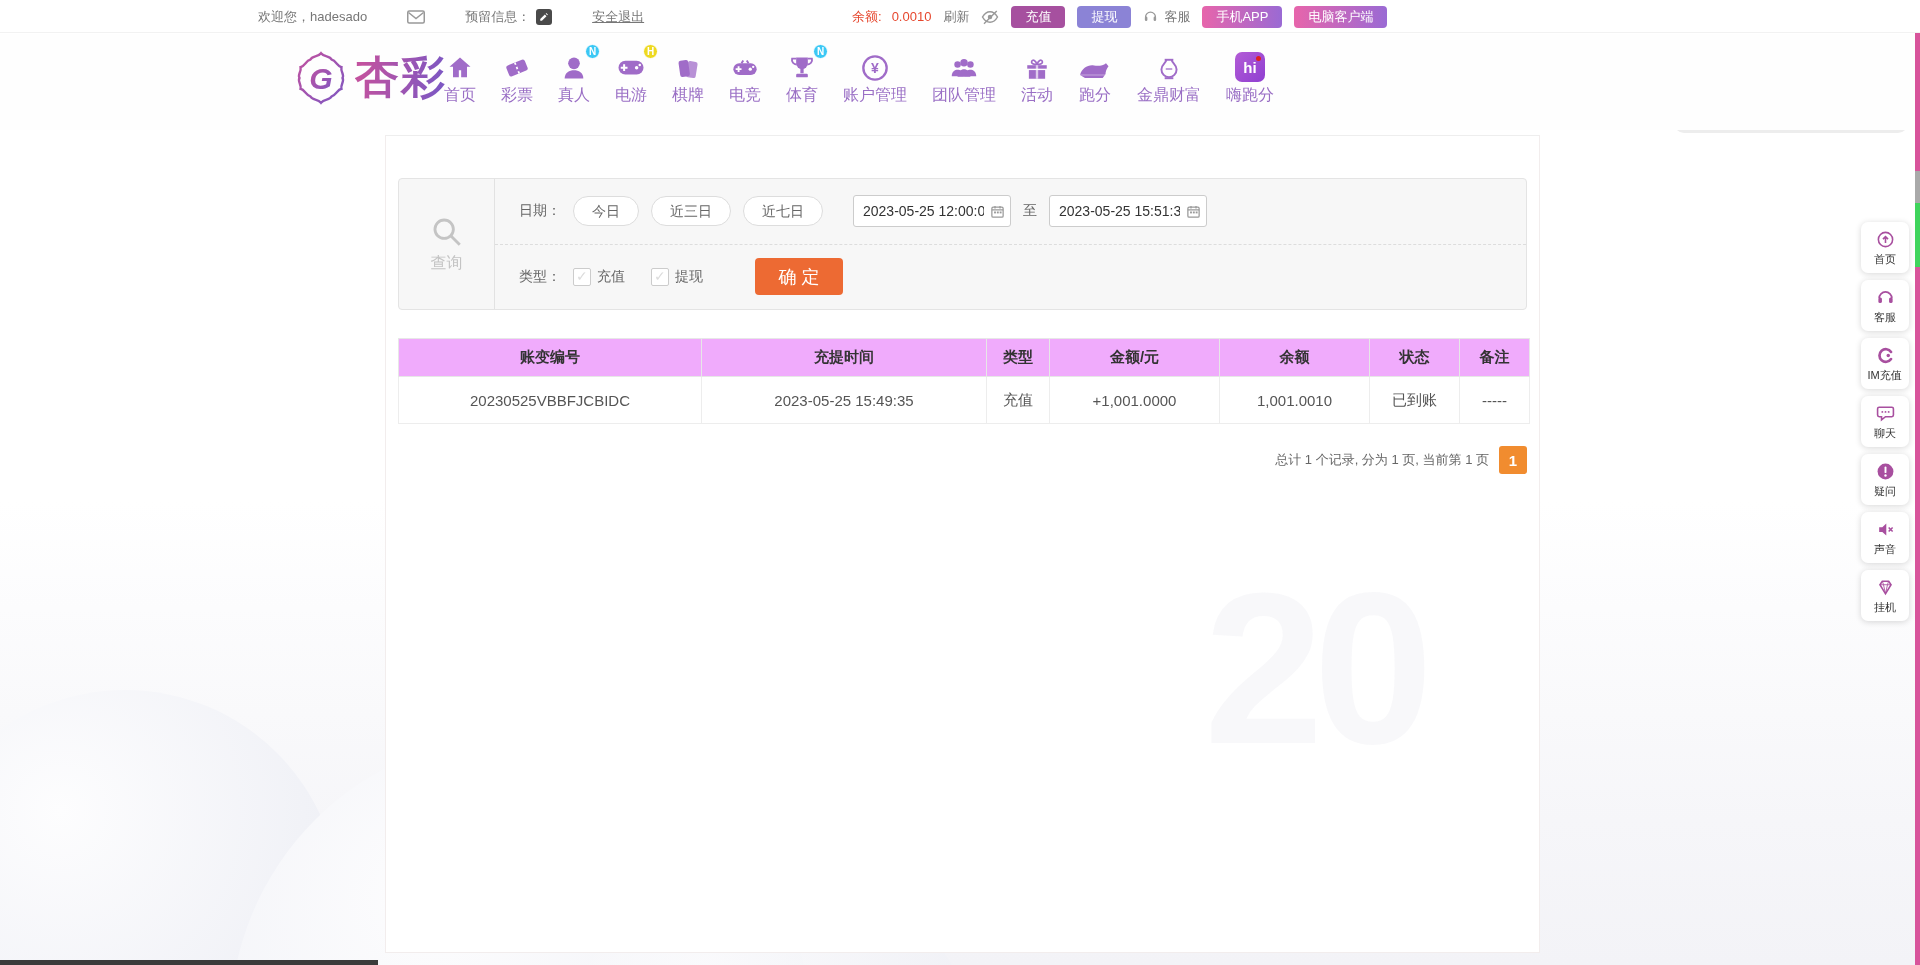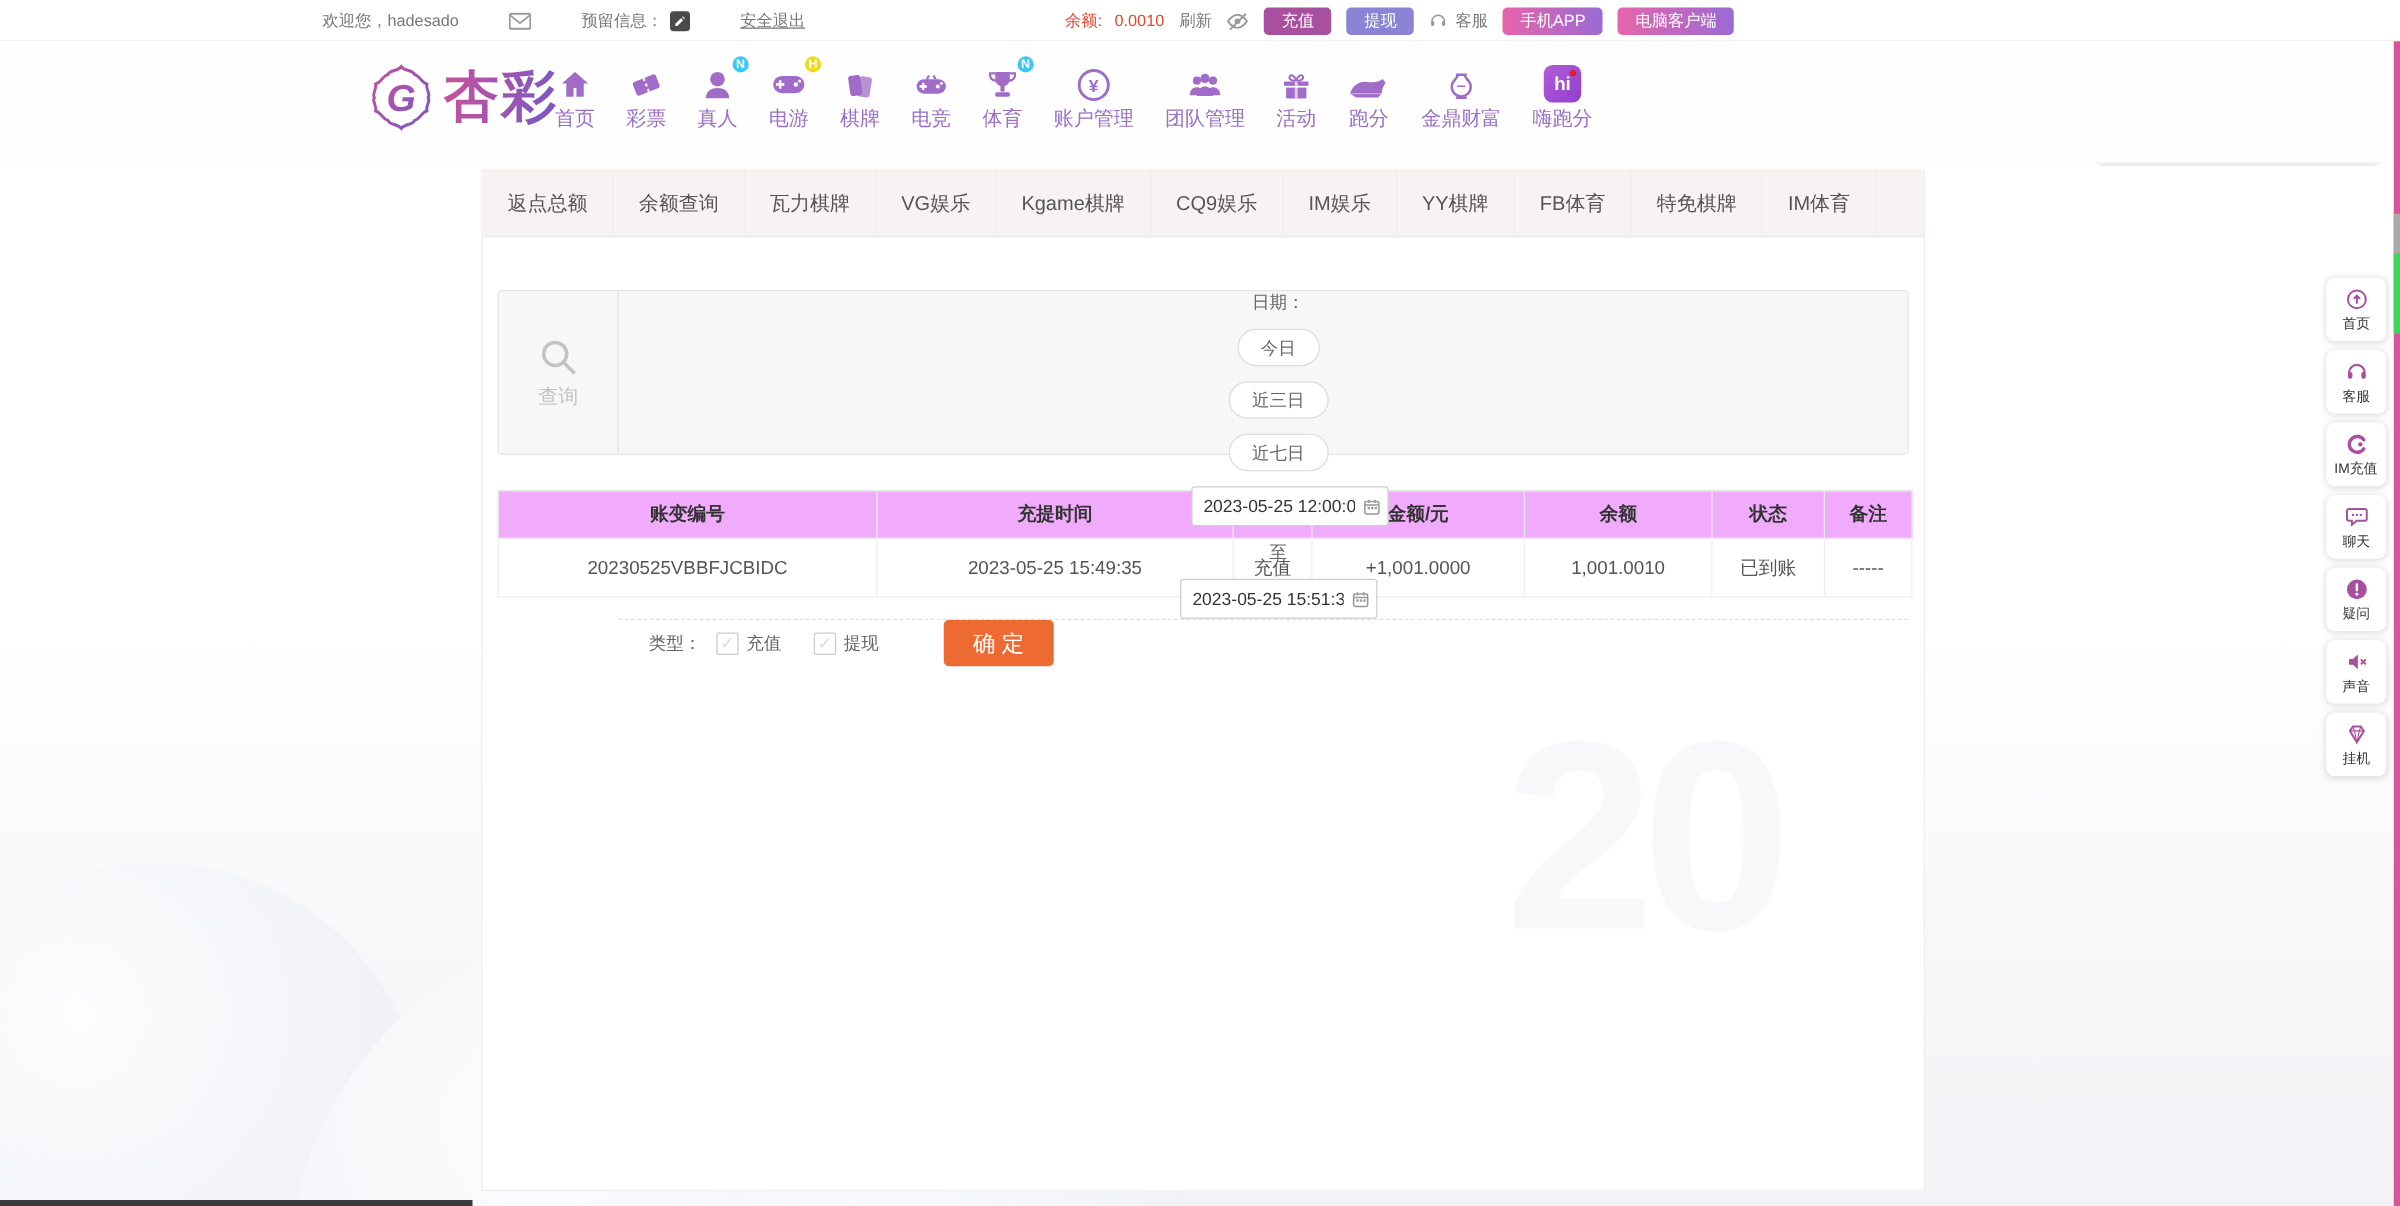--- a/index.html
+++ b/index.html
@@ -75,21 +75,21 @@
   .tab.active { background:#fff; border-top:3px solid #6b4e9e; }
 
   
   .filterbox { margin:42px 12px 0 12px; height:132px; background:#f7f7f7; border:1px solid #e4e4e4;
                border-radius:4px; display:flex; }
   .query-col { width:96px; display:flex; flex-direction:column; align-items:center; justify-content:center;
                gap:4px; border-right:1px solid #e2e2e2; color:#c4c4c4; }
   .query-col .qlabel { font-size:16px; }
   .filter-rows { flex:1; display:flex; flex-direction:column; }
   .frow { flex:1; display:flex; align-items:center; gap:12px; padding-left:24px; }
-  .frow.first { border-bottom:1px dashed #ddd;flex-direction:column; }
+  .frow.first { border-bottom:1px dashed #ddd; }
   .flabel { font-size:14px; color:#666; }
   .pill { height:30px; padding:0 18px; background:#fff; border:1px solid #ddd; border-radius:16px;
           line-height:28px; font-size:14px; color:#666; cursor:pointer; }
   .dateinput { position:relative; display:flex; align-items:center; }
   .dateinput input { width:158px; height:32px; border:1px solid #ccc; border-radius:3px; padding:0 26px 0 9px;
                      font-size:14px; color:#333; font-family:"Liberation Sans",sans-serif; background:#fff; }
   .dateinput .cal { position:absolute; right:6px; color:#999; display:flex; }
   .cb { display:inline-block; width:18px; height:18px; background:#fff; border:1px solid #ccc; border-radius:2px;
         position:relative; cursor:pointer; vertical-align:middle; }
   .cb::after { content:"\2713"; position:absolute; left:2px; top:-1px; font-size:14px; color:#dcdcdc; }
@@ -349,33 +349,20 @@
         </g>
       </svg>
       <span>论坛</span>
     </div>
     <div class="wm-box">回家110.com</div>
   </div>
 
   <div class="panel">
 
     <div class="tabstrip">
-      <div class="tabrow">
-        <div class="tab">返点总额</div>
-        <div class="tab">余额查询</div>
-        <div class="tab">瓦力棋牌</div>
-        <div class="tab">VG娱乐</div>
-        <div class="tab">Kgame棋牌</div>
-        <div class="tab">CQ9娱乐</div>
-        <div class="tab">IM娱乐</div>
-        <div class="tab">YY棋牌</div>
-        <div class="tab">FB体育</div>
-        <div class="tab">特免棋牌</div>
-        <div class="tab">IM体育</div>
-      </div>
     </div>
 
     <div class="filterbox">
       <div class="query-col">
         <svg viewBox="0 0 24 24" width="34" height="34">
           <circle cx="10" cy="10" r="6.5" fill="none" stroke="currentColor" stroke-width="2"></circle>
           <line x1="15" y1="15" x2="21" y2="21" stroke="currentColor" stroke-width="2"></line>
         </svg>
         <span class="qlabel">查询</span>
       </div>
@@ -453,20 +440,24 @@
           <td>2023-05-25 15:49:35</td>
           <td>充值</td>
           <td class="amount">+1,001.0000</td>
           <td>1,001.0010</td>
           <td class="status-ok">已到账</td>
           <td class="note">-----</td>
         </tr>
       </tbody>
     </table>
 
+    <div class="pager">
+      <span class="summary">总计 1 个记录, 分为 1 页, 当前第 1 页</span>
+      <button class="page-btn">1</button>
+    </div>
   </div>
 
   <div class="side">
     <div class="side-card">
       <span class="sicon">
         <svg viewBox="0 0 24 24" width="19" height="19">
             <circle cx="12" cy="12" r="9" fill="none" stroke="currentColor" stroke-width="2"></circle>
             <path d="M12 16.5V8.5M8.8 11.5L12 8.3l3.2 3.2" fill="none" stroke="currentColor" stroke-width="2"></path>
           </svg>
       </span>

